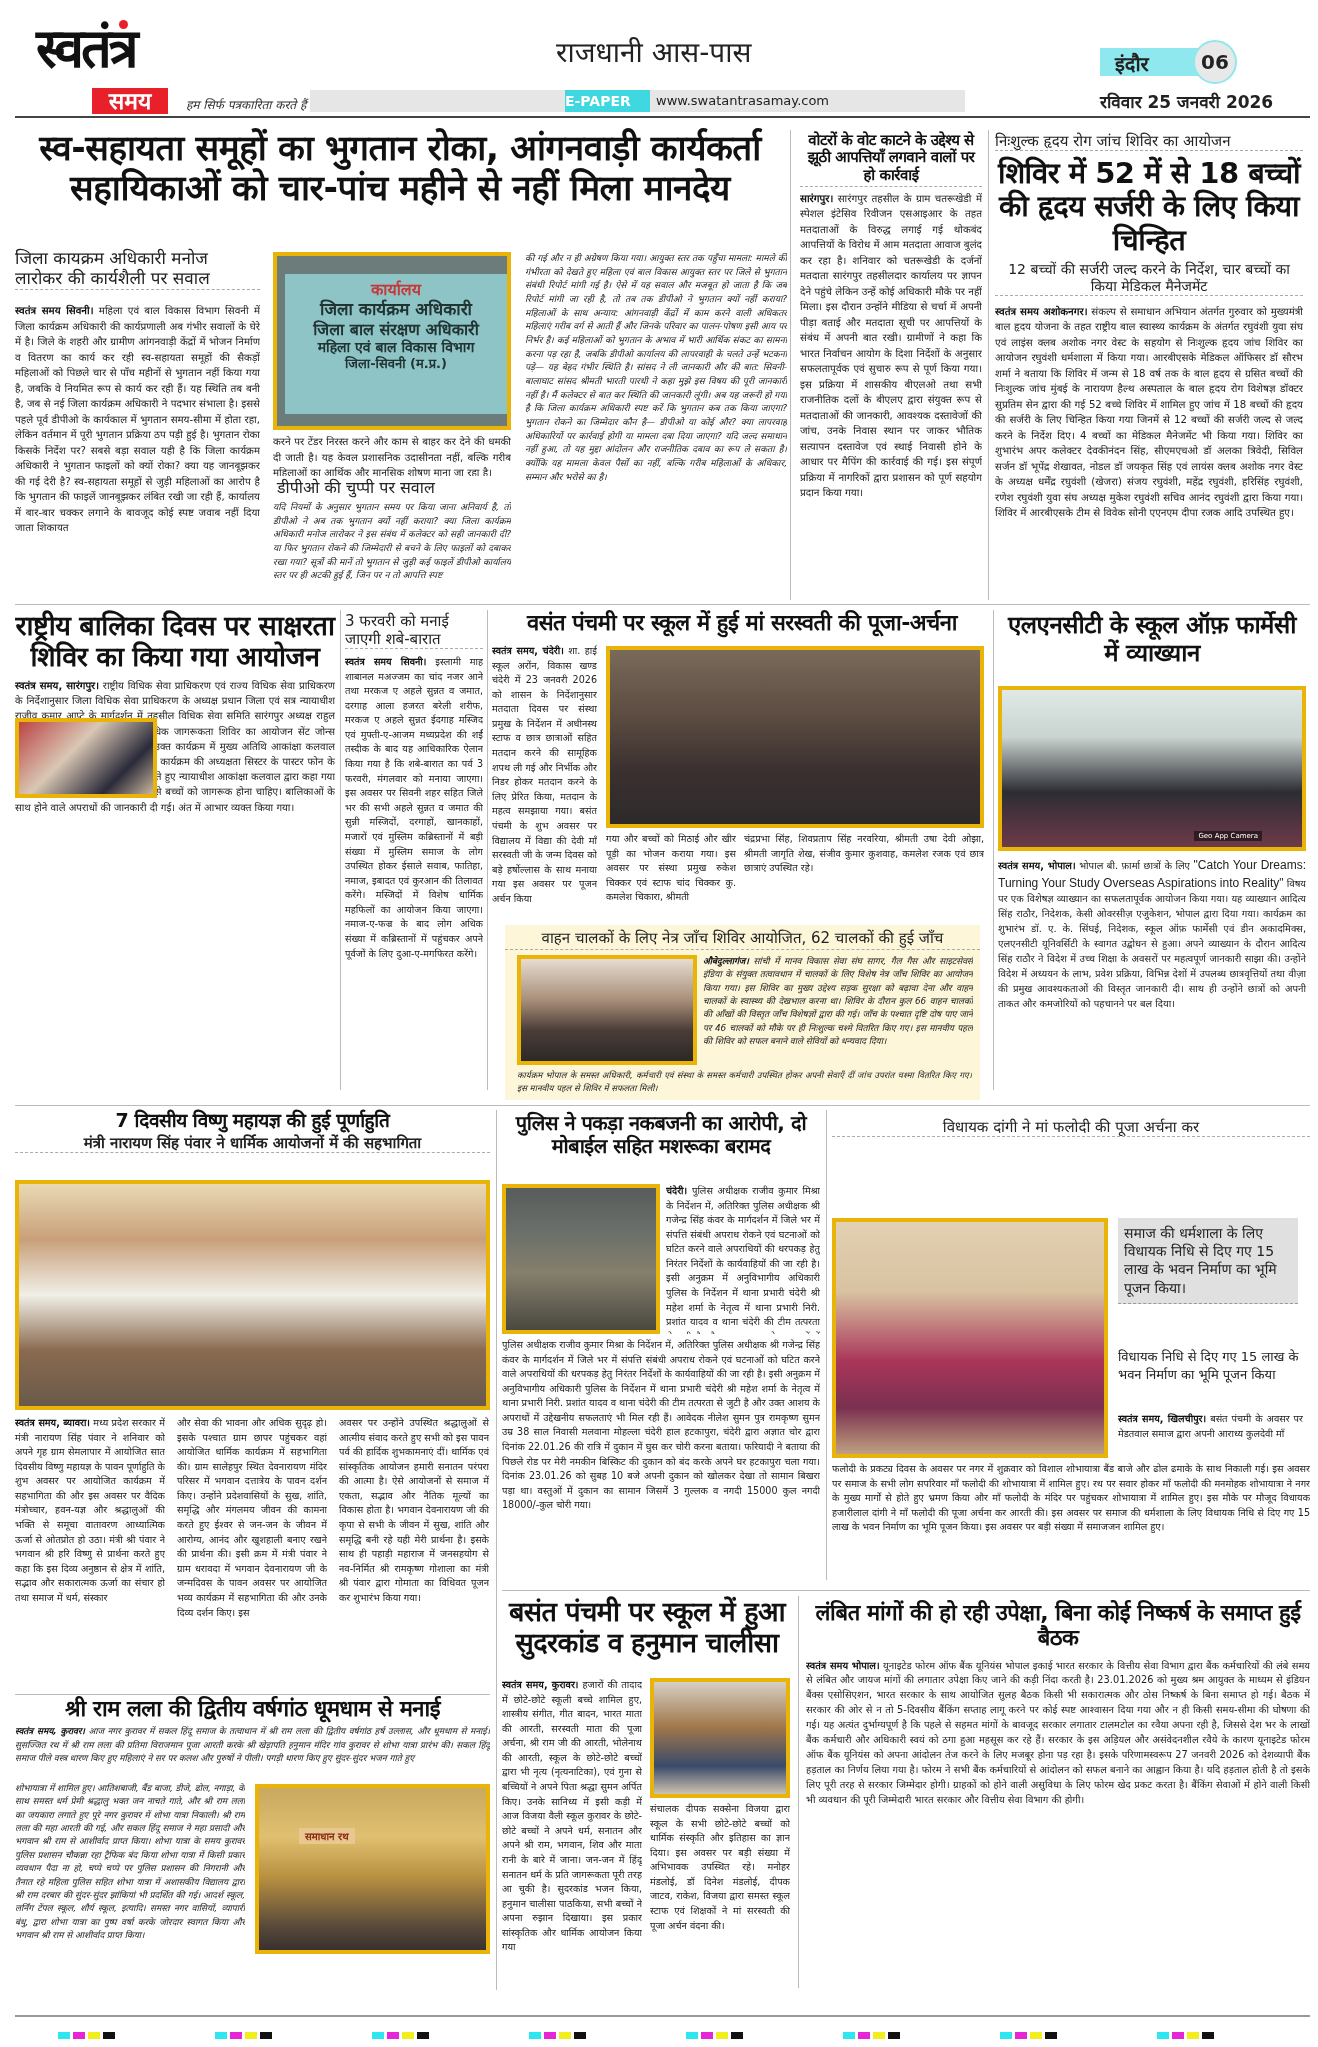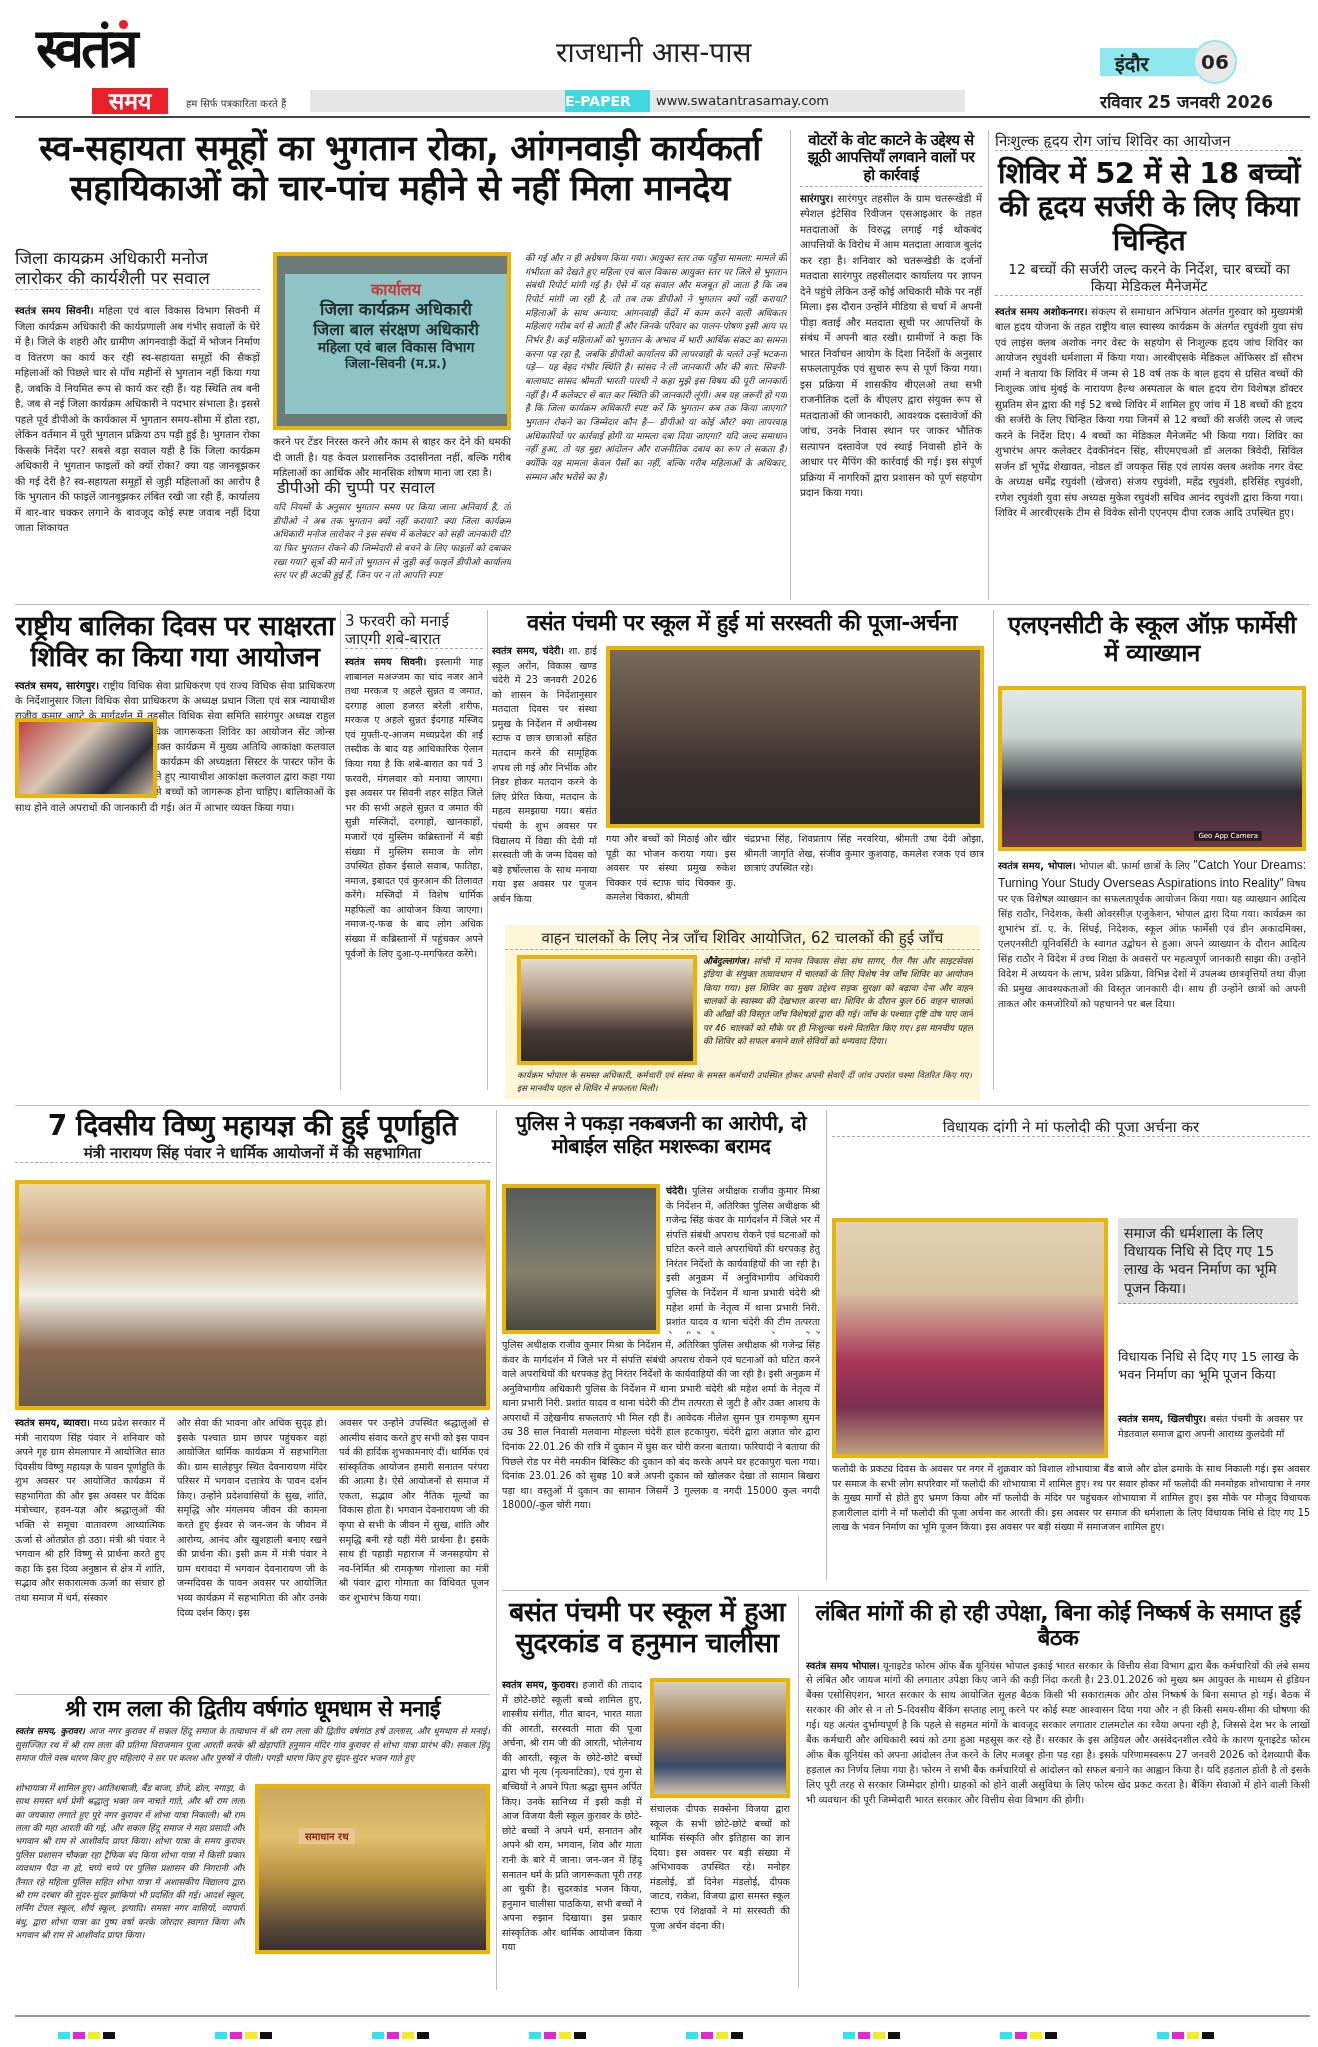--- a/index.html
+++ b/index.html
@@ -20,21 +20,21 @@
 </style>
 </head>
 <body>
 
 <div class="abs" style="left:0;top:0;width:1318px;height:118px">
   <div class="abs" style="left:36px;top:18px;width:135px;height:94px">
     <div class="abs" style="left:83px;top:2px;width:9px;height:9px;border-radius:50%;background:#e8202a"></div>
     <div class="abs" style="left:0;top:4px;font-size:54px;font-weight:bold;letter-spacing:-3px;color:#111;line-height:1">स्वतंत्र</div>
     <div class="abs" style="left:56px;top:70px;width:76px;height:26px;background:#e8202a;color:#fff;font-size:23px;font-weight:bold;text-align:center;line-height:26px">समय</div>
   </div>
-  <div class="abs" style="left:186px;top:96px;font-size:10px;color:#333">हम सिर्फ पत्रकारिता करते हैं</div>
+  <div class="abs" style="left:186px;top:96px;font-size:12px;font-style:italic;color:#333">हम सिर्फ पत्रकारिता करते हैं</div>
   <div class="abs" style="left:556px;top:32px;font-size:28px;color:#222">राजधानी आस-पास</div>
   <div class="abs" style="left:310px;top:90px;width:655px;height:22px;background:#e6e6e6"></div>
   <div class="abs" style="left:565px;top:90px;width:85px;height:22px;background:#3fd8e0;color:#fff;font-size:14px;font-weight:bold;text-align:left;line-height:22px">E-PAPER</div>
   <div class="abs" style="left:656px;top:93px;font-size:13px;color:#222">www.swatantrasamay.com</div>
   <div class="abs" style="left:1100px;top:48px;width:132px;height:28px;background:#8ee8ee"></div>
   <div class="abs" style="left:1115px;top:50px;font-size:20px;font-weight:bold;color:#222">इंदौर</div>
   <div class="abs" style="left:1193px;top:40px;width:44px;height:44px;border-radius:50%;background:#e8e8e8;border:2px solid #8ee8ee;font-size:20px;font-weight:bold;text-align:center;line-height:40px;color:#222">06</div>
   <div class="abs" style="left:1100px;top:90px;font-size:17px;font-weight:bold;color:#222">रविवार 25 जनवरी 2026</div>
   <div class="abs" style="left:15px;top:116px;width:1295px;height:2px;background:#444"></div>
 </div>
@@ -136,21 +136,21 @@
     <div class="abs" style="right:40px;bottom:6px;font-size:7px;color:#fff;background:rgba(0,0,0,.5);padding:1px 4px">Geo App Camera</div>
   </div>
   <div class="abs body" style="left:0;top:244px;width:308px;height:230px;font-size:9.8px">
     <b>स्वतंत्र समय, भोपाल।</b> <span>भोपाल बी. फ़ार्मा छात्रों के लिए</span> <span style="font-family:'Liberation Sans',sans-serif;font-size:12px">"Catch Your Dreams: Turning Your Study Overseas Aspirations into Reality"</span> <span>विषय पर एक विशेषज्ञ व्याख्यान का सफलतापूर्वक आयोजन किया गया। यह व्याख्यान आदित्य सिंह राठौर, निदेशक, केसी ओवरसीज़ एजुकेशन, भोपाल द्वारा दिया गया। कार्यक्रम का शुभारंभ डॉ. ए. के. सिंघई, निदेशक, स्कूल ऑफ़ फार्मेसी एवं डीन अकादमिक्स, एलएनसीटी यूनिवर्सिटी के स्वागत उद्बोधन से हुआ। अपने व्याख्यान के दौरान आदित्य सिंह राठौर ने विदेश में उच्च शिक्षा के अवसरों पर महत्वपूर्ण जानकारी साझा की। उन्होंने विदेश में अध्ययन के लाभ, प्रवेश प्रक्रिया, विभिन्न देशों में उपलब्ध छात्रवृत्तियों तथा वीज़ा की प्रमुख आवश्यकताओं की विस्तृत जानकारी दी। साथ ही उन्होंने छात्रों को अपनी ताकत और कमजोरियों को पहचानने पर बल दिया।</span>
   </div>
 </div>
 
 <div class="rule-h" style="left:15px;top:1105px;width:1295px"></div>
 
 <div class="abs" style="left:15px;top:1110px;width:475px;height:580px">
-  <div class="hl center" style="font-size:28px">7 दिवसीय विष्णु महायज्ञ की हुई पूर्णाहुति</div>
+  <div class="hl center" style="font-size:19px">7 दिवसीय विष्णु महायज्ञ की हुई पूर्णाहुति</div>
   <div class="sub center dots" style="font-size:15px;font-weight:bold;margin-top:2px">मंत्री नारायण सिंह पंवार ने धार्मिक आयोजनों में की सहभागिता</div>
   <div class="photo" style="left:0;top:70px;width:475px;height:230px;background:linear-gradient(180deg,#e9d9b4 0%,#c8a07a 25%,#f1efe7 50%,#8a6a50 75%,#6a5a4a 100%)"></div>
   <div class="abs body" style="left:0;top:306px;width:150px;height:270px;font-size:9.6px">
     <b>स्वतंत्र समय, ब्यावरा।</b> <span>मध्य प्रदेश सरकार में मंत्री नारायण सिंह पंवार ने शनिवार को अपने गृह ग्राम सेमलापार में आयोजित सात दिवसीय विष्णु महायज्ञ के पावन पूर्णाहुति के शुभ अवसर पर आयोजित कार्यक्रम में सहभागिता की और इस अवसर पर वैदिक मंत्रोच्चार, हवन-यज्ञ और श्रद्धालुओं की भक्ति से समूचा वातावरण आध्यात्मिक ऊर्जा से ओतप्रोत हो उठा। मंत्री श्री पंवार ने भगवान श्री हरि विष्णु से प्रार्थना करते हुए कहा कि इस दिव्य अनुष्ठान से क्षेत्र में शांति, सद्भाव और सकारात्मक ऊर्जा का संचार हो तथा समाज में धर्म, संस्कार</span>
   </div>
   <div class="abs body" style="left:162px;top:306px;width:150px;height:270px;font-size:9.6px">
     <span>और सेवा की भावना और अधिक सुदृढ़ हो।इसके पश्चात ग्राम छापर पहुंचकर वहां आयोजित धार्मिक कार्यक्रम में सहभागिता की। ग्राम सालेहपुर स्थित देवनारायण मंदिर परिसर में भगवान दत्तात्रेय के पावन दर्शन किए। उन्होंने प्रदेशवासियों के सुख, शांति, समृद्धि और मंगलमय जीवन की कामना करते हुए ईश्वर से जन-जन के जीवन में आरोग्य, आनंद और खुशहाली बनाए रखने की प्रार्थना की। इसी क्रम में मंत्री पंवार ने ग्राम धरावदा में भगवान देवनारायण जी के जन्मदिवस के पावन अवसर पर आयोजित भव्य कार्यक्रम में सहभागिता की और उनके दिव्य दर्शन किए। इस</span>
   </div>
   <div class="abs body" style="left:324px;top:306px;width:150px;height:270px;font-size:9.6px">
     <span>अवसर पर उन्होंने उपस्थित श्रद्धालुओं से आत्मीय संवाद करते हुए सभी को इस पावन पर्व की हार्दिक शुभकामनाएं दीं। धार्मिक एवं सांस्कृतिक आयोजन हमारी सनातन परंपरा की आत्मा है। ऐसे आयोजनों से समाज में एकता, सद्भाव और नैतिक मूल्यों का विकास होता है। भगवान देवनारायण जी की कृपा से सभी के जीवन में सुख, शांति और समृद्धि बनी रहे यही मेरी प्रार्थना है। इसके साथ ही पहाड़ी महाराज में जनसहयोग से नव-निर्मित श्री रामकृष्ण गोशाला का मंत्री श्री पंवार द्वारा गोमाता का विधिवत पूजन कर शुभारंभ किया गया।</span>

